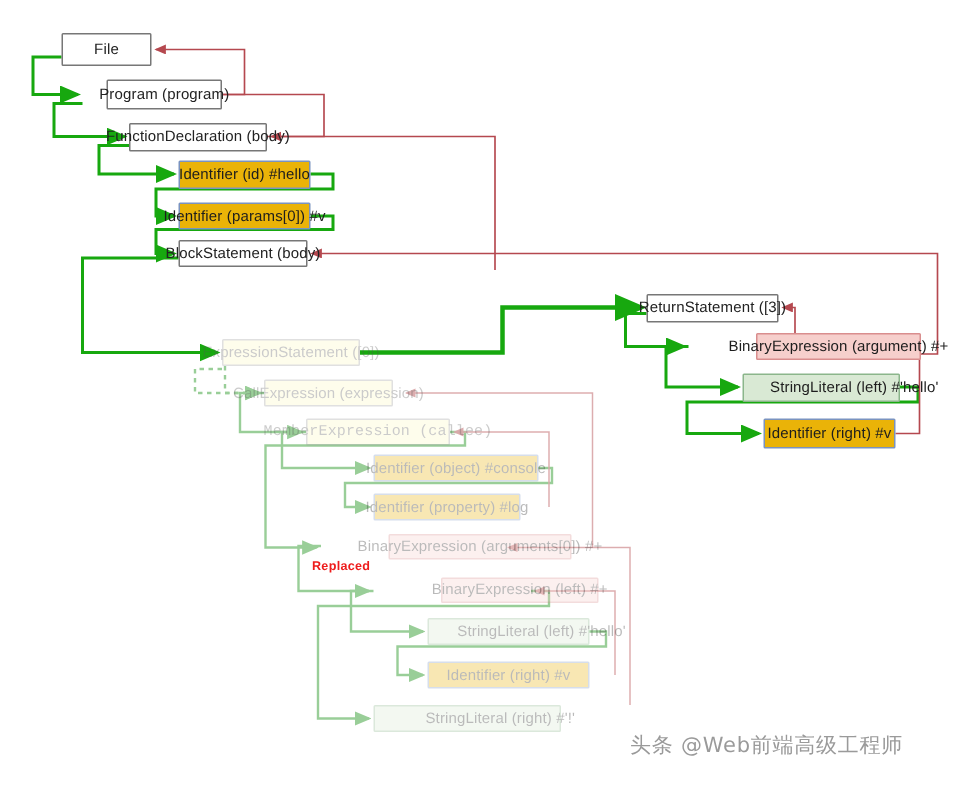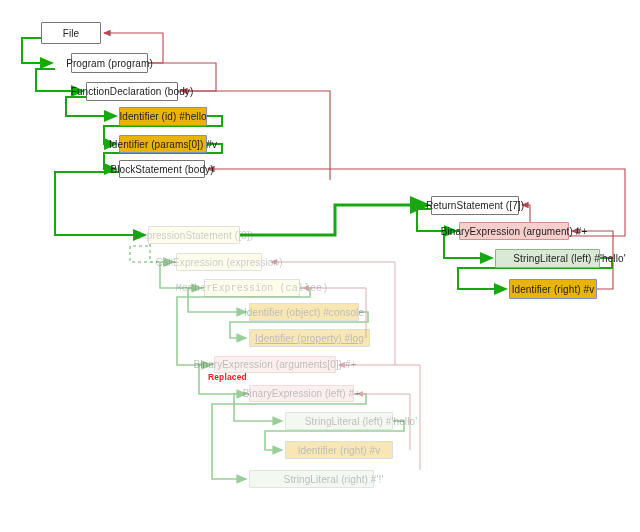--- a/index.html
+++ b/index.html
@@ -16,21 +16,21 @@
     white-space:nowrap;
     border:1px solid #6f6f6f;
     background:#ffffff;
     color:#1d1d1d;
     border-radius:1px;
     z-index:3;
   }
   .node.plain{border-color:#777;background:#fff;color:#222;}
   .node.blue{border-color:#7a93c0;background:#eab308;color:#1d1d1d;}
   .node.green{border-color:#8bb68b;background:#d9e9d4;color:#1d1d1d;padding-left:44px;}
-  .node.pink{border-color:#d98e8e;background:#f6cfcc;color:#1d1d1d;}
+  .node.pink{border-color:#d98e8e;background:#f6cfcc;color:#1d1d1d;margin-left:45px;}
   .node.grey{border-color:#9a9a9a;background:#fef9c3;color:#555;}
 
   .faded{opacity:0.30;}
 
   .replaced-label{
     position:absolute;
     font-size:8.4px;
     font-weight:bold;
     color:#ee1c1c;
     letter-spacing:.2px;
@@ -162,48 +162,49 @@
       </div>
       <div class="node grey faded" style="left: 176px; top: 253px; width: 86px; height: 18px;">
         <span>CallExpression (expression)</span>
       </div>
       <div class="node grey faded" style="left: 204px; top: 279px; width: 96px; height: 18px; font-family: Liberation Mono, monospace;">
         <span>MemberExpression (callee)</span>
       </div>
       <div class="node blue faded" style="left: 249px; top: 303px; width: 110px; height: 18px;">
         <span>Identifier (object)  #console</span>
       </div>
-      <div class="node blue faded" style="left: 249px; top: 329px; width: 121px; height: 18px; text-decoration: underline;">
+      <div class="node blue faded" style="left: 249px; top: 329px; width: 98px; height: 18px;">
         <span>Identifier (property)  #log</span>
       </div>
       <div class="node pink faded" style="left: 214px; top: 356px; width: 122px; height: 17px;">
         <span>BinaryExpression (arguments[0]) #+</span>
       </div>
       <div class="node pink faded" style="left: 249px; top: 385px; width: 105px; height: 17px;">
         <span>BinaryExpression (left) #+</span>
       </div>
       <div class="node green faded" style="left: 285px; top: 412px; width: 108px; height: 18px;">
         <span>StringLiteral (left)  #'hello'</span>
       </div>
       <div class="node blue faded" style="left: 285px; top: 441px; width: 108px; height: 18px;">
         <span>Identifier (right)  #v</span>
       </div>
       <div class="node green faded" style="left: 249px; top: 470px; width: 125px; height: 18px;">
         <span>StringLiteral (right)  #'!'</span>
       </div>
       <div class="node plain" style="left: 431px; top: 196px; width: 88px; height: 19px;">
-        <span>ReturnStatement ([7])</span>
+        <span>ReturnStatement ([3])</span>
       </div>
       <div class="node pink" style="left: 459px; top: 222px; width: 110px; height: 18px;">
         <span>BinaryExpression (argument) #+</span>
       </div>
       <div class="node green" style="left: 495px; top: 249px; width: 105px; height: 19px;">
         <span>StringLiteral (left)  #'hello'</span>
       </div>
       <div class="node blue" style="left: 509px; top: 279px; width: 88px; height: 20px;">
         <span>Identifier (right)  #v</span>
       </div>
     </div>
 
   <div class="replaced-label" style="left: 208px; top: 372px;">Replaced</div>
 
+  <div class="watermark" style="left: 420px; top: 488px;">头条 @Web前端高级工程师</div>
 
 </div>
 
 </body></html>

